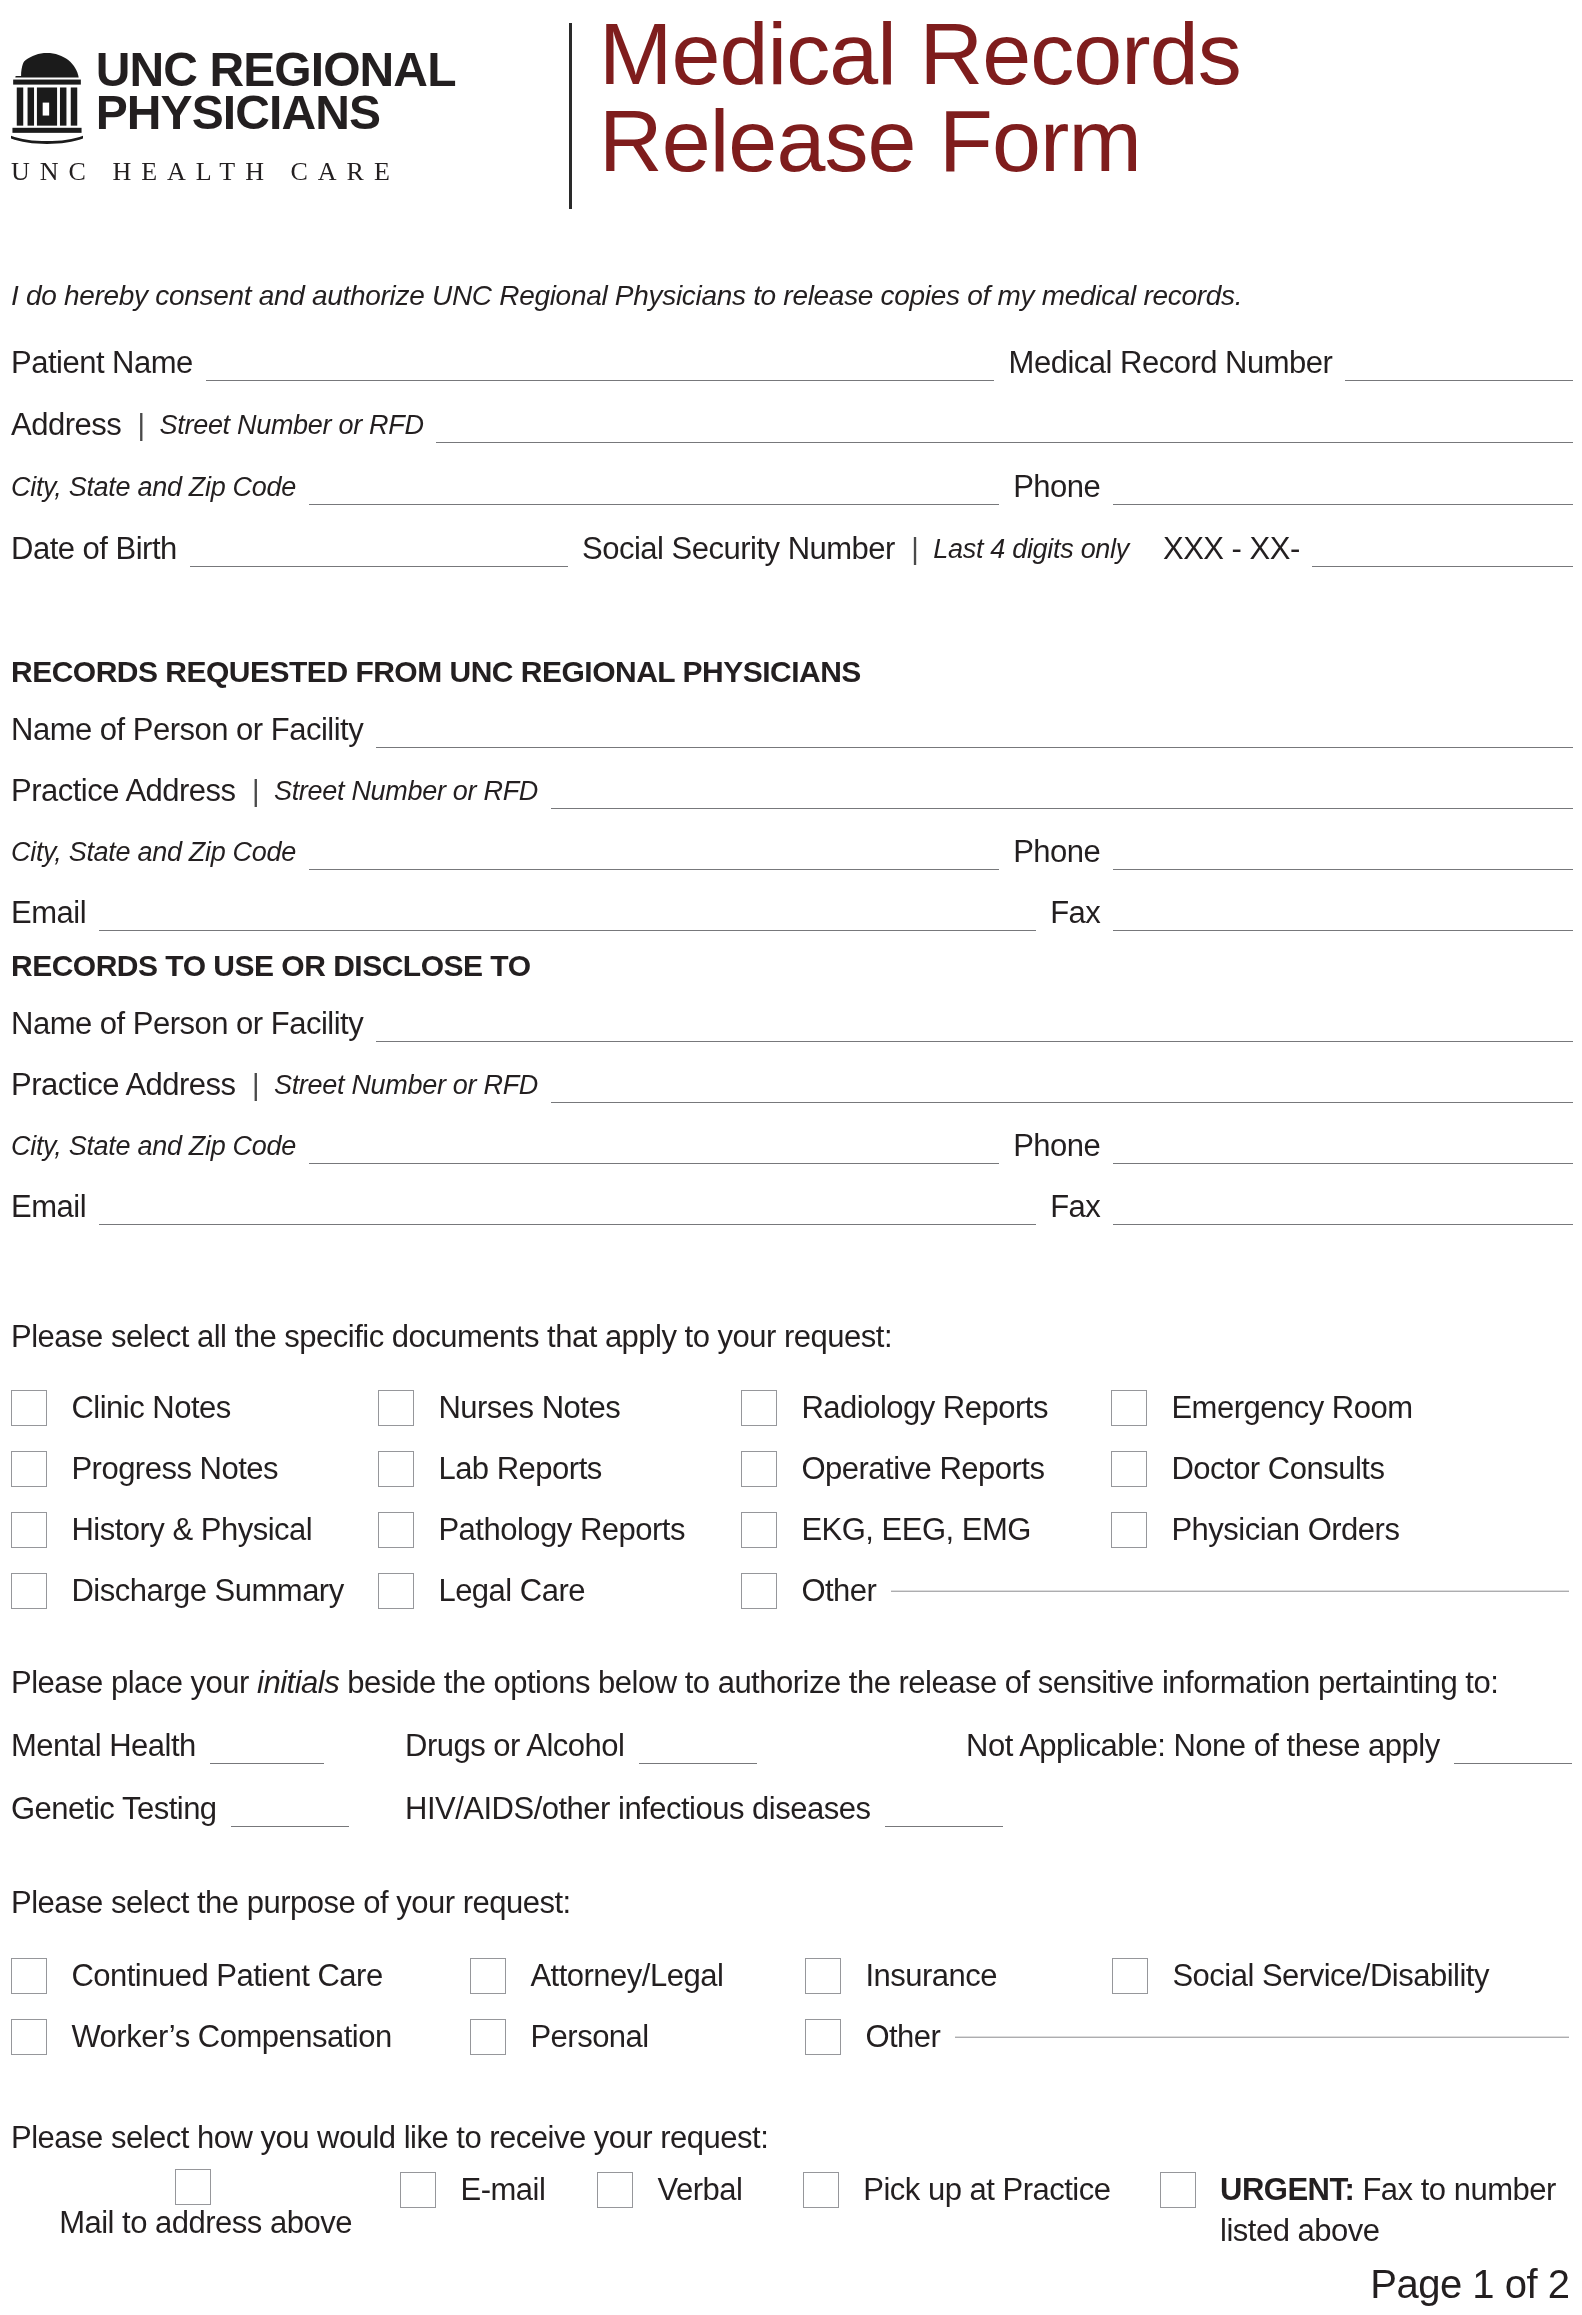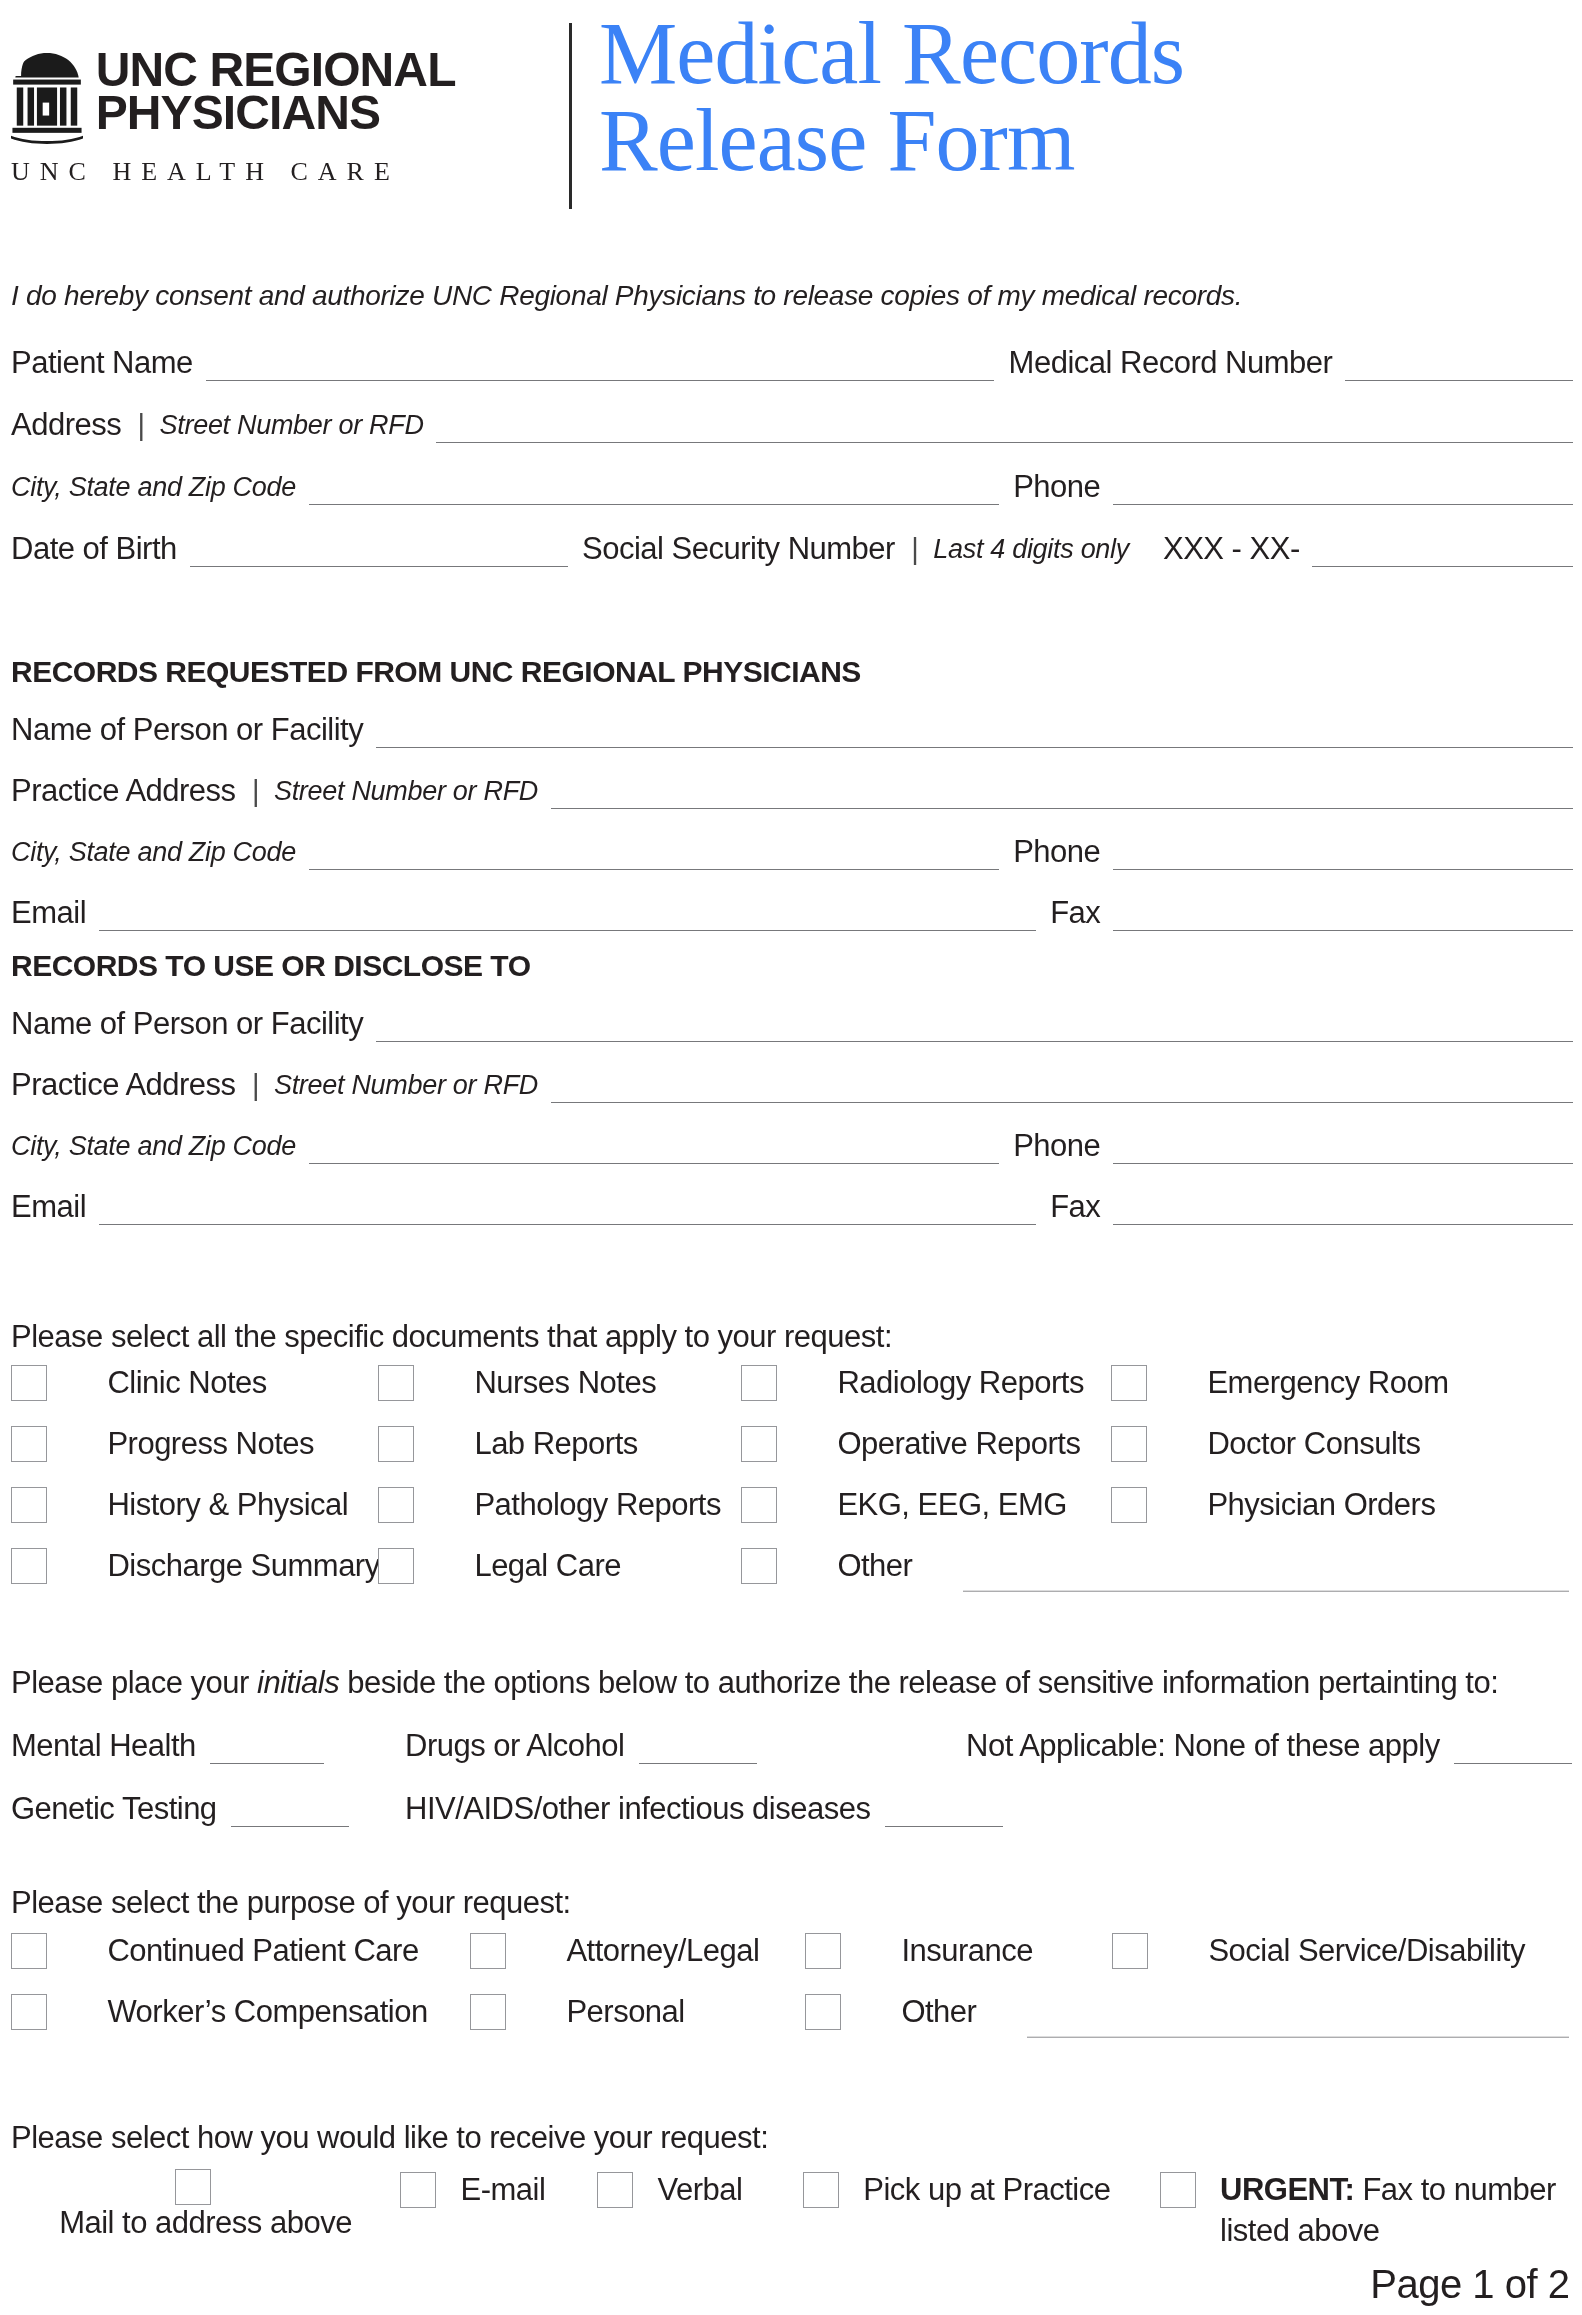--- a/index.html
+++ b/index.html
@@ -7,39 +7,39 @@
   .page{box-sizing:border-box;width:1582px;height:2316px;padding:22.6px 9px 0 11px;}
 
   
   .header{position:relative;height:192px;}
   .logo{position:absolute;left:0;top:29px;}
   .logo-top{display:flex;align-items:flex-start;}
   .well-icon{flex:none;margin-right:12.7px;}
   .logo-text{font-family:Liberation Sans, sans-serif;font-weight:bold;font-size:48px;line-height:43px;letter-spacing:-0.9px;color:#231f20;margin-top:-3.6px;}
   .logo-tagline{font-family:"Liberation Serif",serif;font-size:26px;letter-spacing:10px;margin-top:11px;color:#231f20;}
   .hdr-divider{position:absolute;left:558px;top:0;width:2.7px;height:186px;background:#2a2a2a;}
-  .title{position:absolute;left:588px;top:-12.7px;font-family:Liberation Serif, serif;font-size:88px;line-height:87px;letter-spacing:-0.9px;color:#3b82f6;}
+  .title{position:absolute;left:588px;top:-12.7px;font-family:Liberation Sans, sans-serif;font-size:88px;line-height:87px;letter-spacing:-0.9px;color:#7f1d1d;}
 
   
   .consent{margin-top:65px;font-style:italic;font-size:28px;letter-spacing:-0.3px;}
   .frow{display:flex;align-items:flex-end;height:62px;}
   .frow.short{height:61px;}
   .lbl{font-size:31px;line-height:1;letter-spacing:-0.5px;white-space:nowrap;padding-bottom:2.7px;}
   .lbl-it{font-style:italic;font-size:27px;line-height:1;letter-spacing:-0.3px;white-space:nowrap;padding-bottom:3.6px;}
   .sep{font-size:29px;line-height:1;padding:0 14.5px 2.7px 16.3px;font-weight:300;color:#4a4a4a;}
   .line{flex:1;border-bottom:1.8px solid #77787b;margin-left:12.7px;}
   .line.fx{flex:none;}
   .gapL{margin-left:14.5px;}
   .heading{font-size:30px;font-weight:bold;letter-spacing:-0.5px;line-height:1;}
   .intro{font-size:31px;letter-spacing:-0.5px;line-height:1.15;}
 
   
   .cbgrid{display:grid;grid-template-columns:367px 363px 370px 1fr;}
   .cbgrid.purpose{grid-template-columns:459px 335px 307px 1fr;}
-  .cb{display:flex;align-items:flex-start;height:61px;gap:36px;}
+  .cb{display:flex;align-items:flex-end;height:61px;}
   .box{flex:none;width:36px;height:36px;box-sizing:border-box;border:1.8px solid #96979b;background:#fff;margin-right:24.4px;}
   .cb .clbl{font-size:31px;letter-spacing:-0.5px;white-space:nowrap;}
   .cb.span2{grid-column:3/5;}
   .cb .iline{flex:1;border-bottom:1.8px solid #8a8b8e;align-self:center;transform:translateY(12.7px);margin-left:14.5px;margin-right:3.6px;}
 
   
   .irow{display:flex;align-items:flex-end;height:63px;}
   .igroup{display:flex;align-items:flex-end;}
   .iln{border-bottom:1.8px solid #77787b;margin-left:14.5px;}
 

